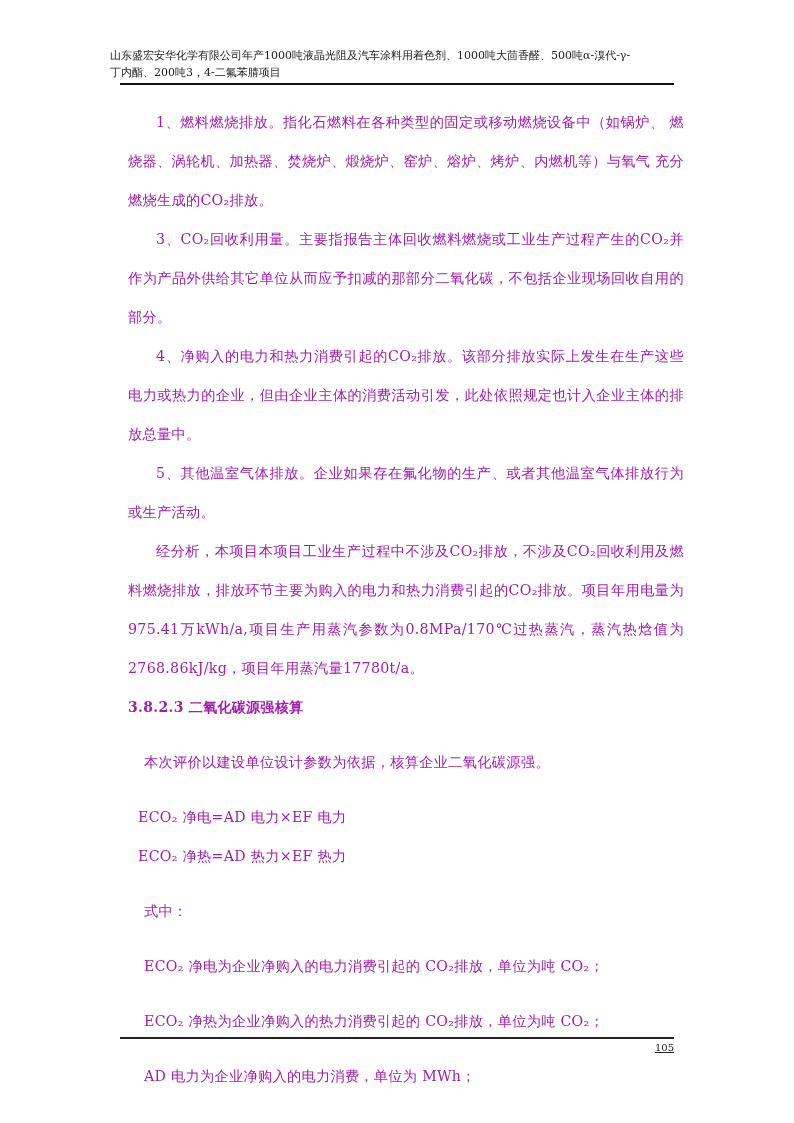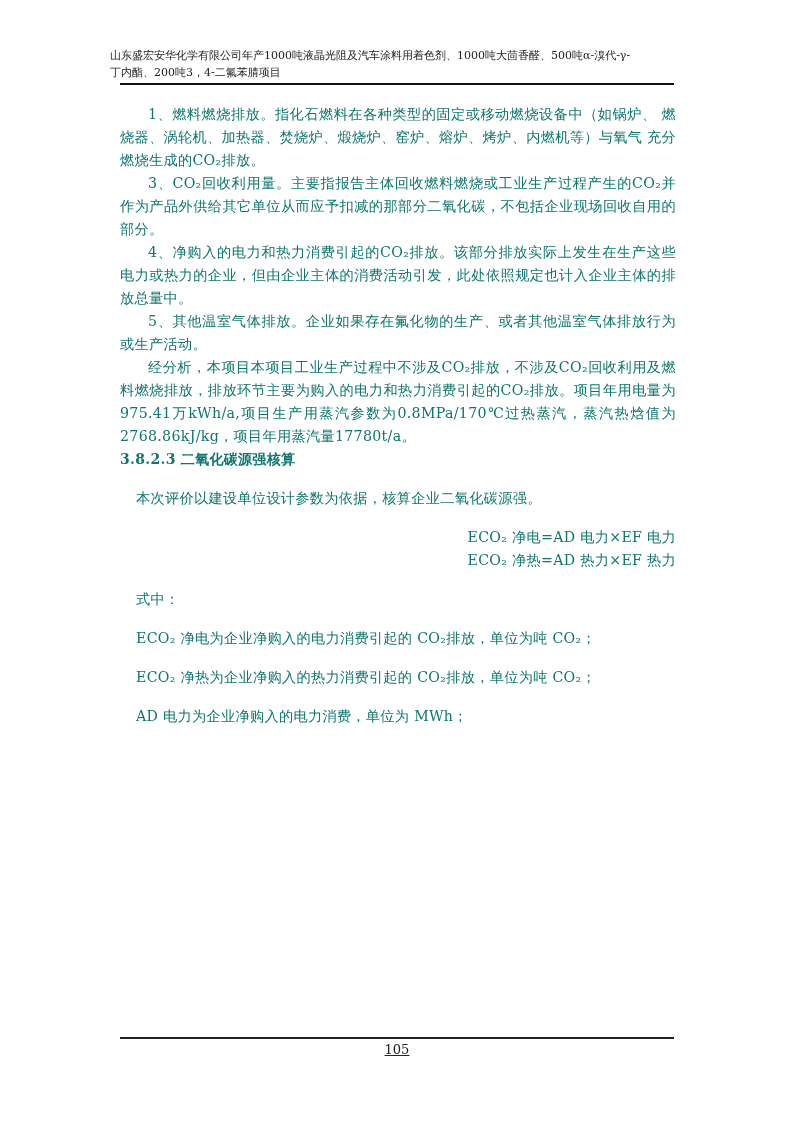--- a/index.html
+++ b/index.html
@@ -1,29 +1,29 @@
 <!DOCTYPE html>
 <html><head>
 <meta charset="utf-8">
 <style>
   html, body { margin: 0; padding: 0; background: #ffffff; }
   body { width: 794px; height: 1123px; position: relative; overflow: hidden;
          font-family: "DejaVu Serif", "Liberation Serif", serif; color: #1a1a1a; }
   .header { position: absolute; left: 110px; top: 47px; width: 574px; text-align: left;
             font-size: 11px; line-height: 17px; color: #222; }
   .header-rule { position: absolute; left: 120px; top: 83px; width: 554px; height: 2px; background: #111; }
-  .body { position: absolute; left: 120px; top: 103px; width: 556px; font-size: 14.2px; line-height: 23px;
-          letter-spacing: 0.3px; color: #0f766e; }
+  .body { position: absolute; left: 128px; top: 103px; width: 556px; font-size: 14.2px; line-height: 39px;
+          letter-spacing: 0.3px; color: #a21caf; }
   .para { margin: 0; text-indent: 28px; text-align: justify; }
   .heading { margin: 0; font-weight: bold; font-size: 14px; padding-left: 0; }
   .plain { margin: 16px; }
-  .formula { margin: 0; text-align: right; padding-left: 10px; }
+  .formula { margin: 0; text-align: left; padding-left: 10px; }
   .footer-rule { position: absolute; left: 120px; top: 1037px; width: 554px; height: 2px; background: #222; }
-  .page-num { position: absolute; left: 120px; top: 1042px; width: 554px; text-align: center;
-              font-size: 13px; color: #222; text-decoration: underline; }
+  .page-num { position: absolute; left: 120px; top: 1042px; width: 554px; text-align: right;
+              font-size: 10px; color: #222; text-decoration: underline; }
 </style>
 </head>
 <body>
 
 <div class="header">
   <div>山东盛宏安华化学有限公司年产1000吨液晶光阻及汽车涂料用着色剂、1000吨大茴香醛、500吨α-溴代-γ-</div>
   <div>丁内酯、200吨3，4-二氟苯腈项目</div>
 </div>
 <div class="header-rule"></div>
 

